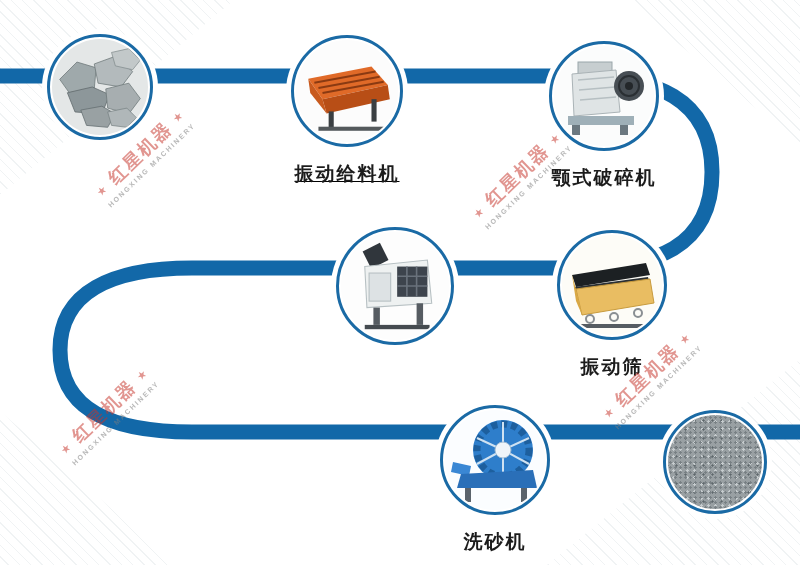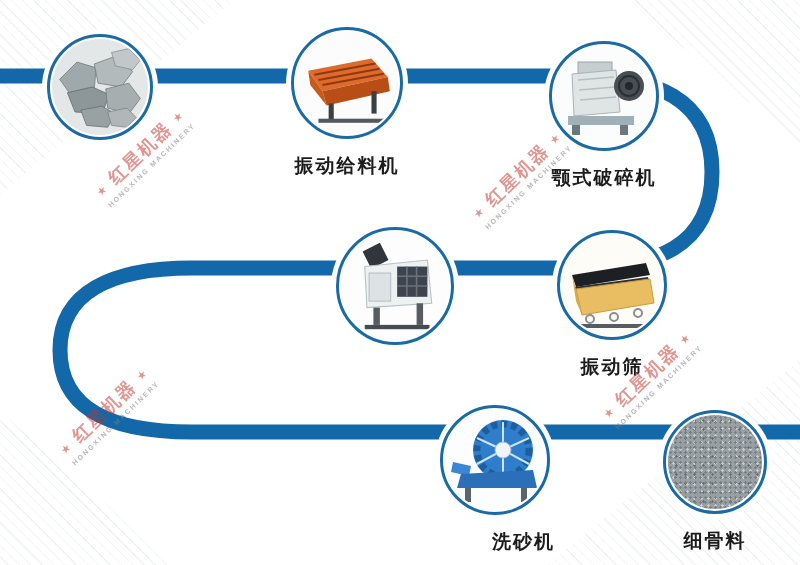--- a/index.html
+++ b/index.html
@@ -72,21 +72,21 @@
           <polygon points="16,56 42,50 60,58 52,78 24,76" fill="#8d979a" stroke="#5f696b" stroke-width=".8"></polygon>
           <polygon points="56,52 80,46 92,62 80,78 58,72" fill="#a7aeb0" stroke="#6e787a" stroke-width=".8"></polygon>
           <polygon points="30,74 52,70 66,78 58,92 36,90" fill="#99a1a3" stroke="#646e70" stroke-width=".8"></polygon>
           <polygon points="58,76 78,72 88,82 78,92 62,90" fill="#b0b7b9" stroke="#737d7f" stroke-width=".7"></polygon>
         </svg>
       </div>
         </div>
     </div>
   </div>
 
-  <div class="step" style="left:286px;top:22px;width:122px;">
+  <div class="step" style="left:286px;top:30px;width:122px;text-decoration:underline;">
     <div class="ring-outer" style="height:122px;">
       <div class="ring-inner">
           <div class="photo">
         <svg viewBox="0 0 100 100" preserveAspectRatio="xMidYMid slice">
           <rect width="100" height="100" fill="#fcfcfc"></rect>
           <polygon points="12,38 74,26 90,44 26,58" fill="#e06a28"></polygon>
           <line x1="18" y1="42" x2="78" y2="31" stroke="#8a3a12" stroke-width="2"></line>
           <line x1="22" y1="47" x2="82" y2="36" stroke="#8a3a12" stroke-width="2"></line>
           <line x1="26" y1="52" x2="86" y2="41" stroke="#8a3a12" stroke-width="2"></line>
           <polygon points="26,58 90,44 92,58 30,72" fill="#b84e16"></polygon>
@@ -164,21 +164,21 @@
           <circle cx="76" cy="78" r="4" fill="none" stroke="#8a8f93" stroke-width="2"></circle>
           <rect x="16" y="89" width="70" height="4" fill="#565c62"></rect>
         </svg>
       </div>
         </div>
     </div>
     <div class="step-label">振动筛</div>
   </div>
 
 
-  <div class="step" style="left:435px;top:400px;width:120px;text-align:right;">
+  <div class="step" style="left:435px;top:400px;width:120px;">
     <div class="ring-outer" style="height:120px;">
       <div class="ring-inner">
           <div class="photo">
         <svg viewBox="0 0 100 100" preserveAspectRatio="xMidYMid slice">
           <rect width="100" height="100" fill="#fbfdff"></rect>
           <circle cx="58" cy="40" r="30" fill="#2e7ecb"></circle>
           <circle cx="58" cy="40" r="26" fill="none" stroke="#1d5f9e" stroke-width="7" stroke-dasharray="6 4"></circle>
           <line x1="58" y1="40" x2="58" y2="12" stroke="#cfe2f2" stroke-width="2"></line>
           <line x1="58" y1="40" x2="84" y2="28" stroke="#cfe2f2" stroke-width="2"></line>
           <line x1="58" y1="40" x2="84" y2="54" stroke="#cfe2f2" stroke-width="2"></line>
@@ -196,21 +196,20 @@
     </div>
     <div class="step-label">洗砂机</div>
   </div>
 
   <div class="step" style="left:658px;top:405px;width:114px;">
     <div class="ring-outer" style="height:114px;">
       <div class="ring-inner">
           <div class="photo tex-fine"></div>
         </div>
     </div>
-    <div class="step-label">细骨料</div>
   </div>
 
   <div class="wm" style="left:78px;top:140px;">
     <div class="wm-cn"><span class="st">★</span> <span>红星机器</span> <span class="st">★</span></div>
     <div class="wm-en">HONGXING MACHINERY</div>
   </div>
 
   <div class="wm" style="left:455px;top:162px;">
     <div class="wm-cn"><span class="st">★</span> <span>红星机器</span> <span class="st">★</span></div>
     <div class="wm-en">HONGXING MACHINERY</div>

